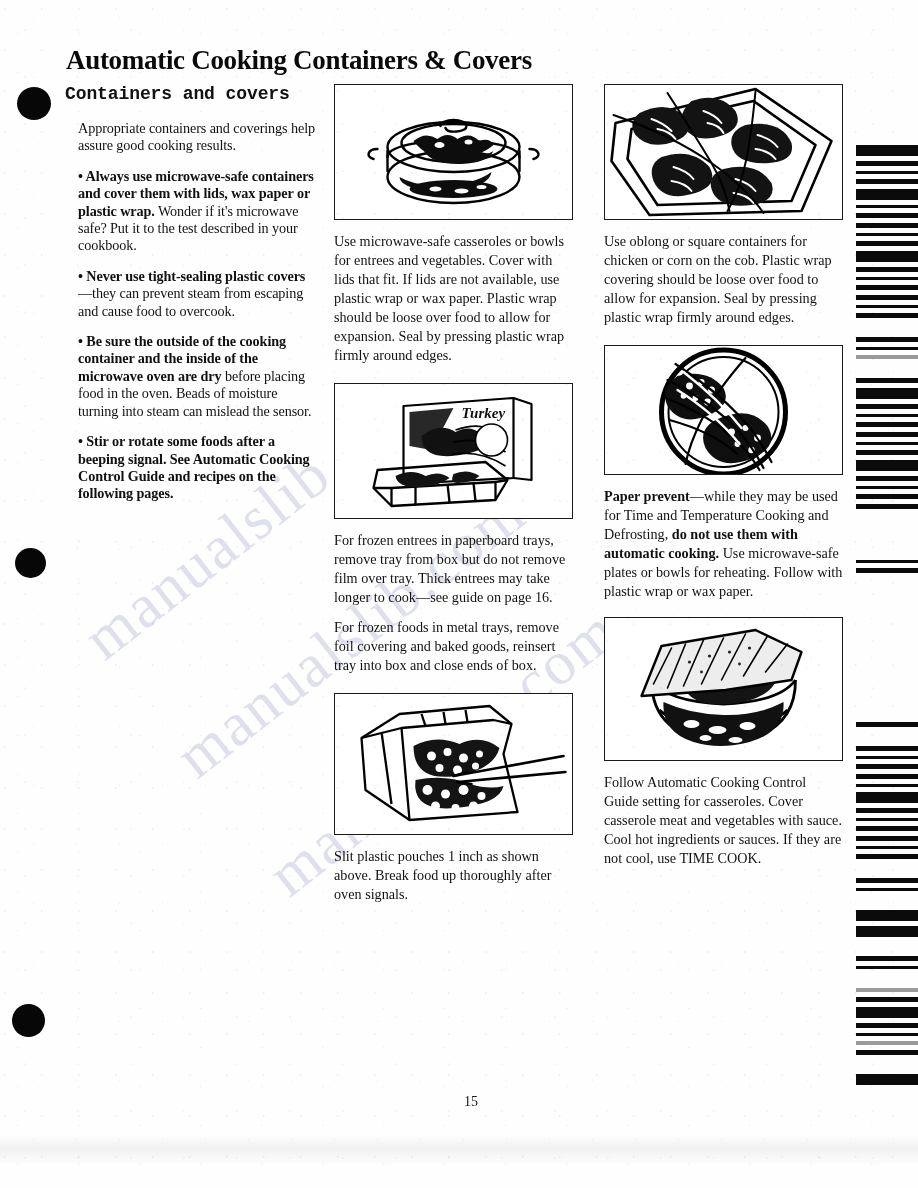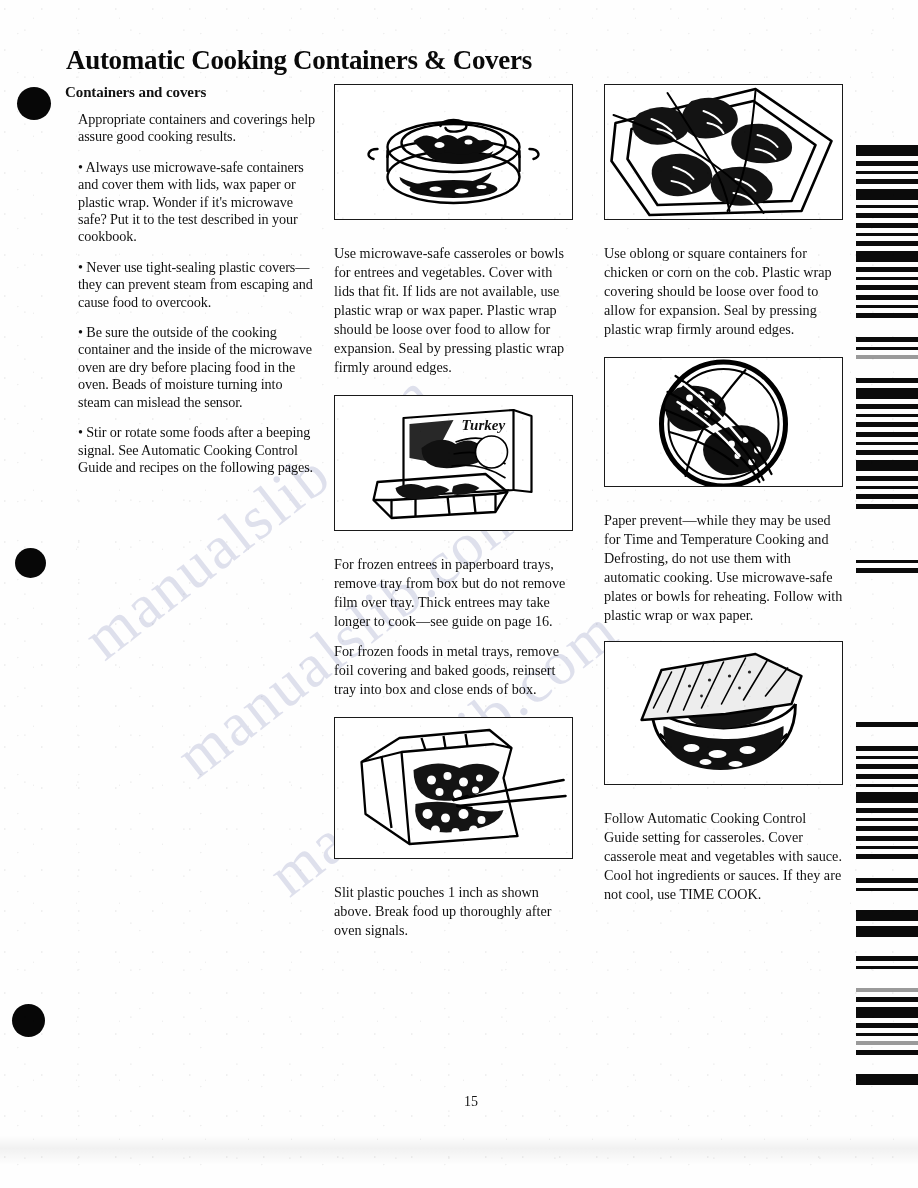--- a/index.html
+++ b/index.html
@@ -78,49 +78,49 @@
   .dot-2 { left: 15px; top: 548px; width: 31px; height: 30px; }
   .dot-3 { left: 12px; top: 1004px; width: 33px; height: 33px; }
 
   
   .col { position: absolute; }
   .col-left  { left: 65px;  top: 84px;  width: 250px; }
   .col-mid   { left: 334px; top: 84px;  width: 239px; }
   .col-right { left: 604px; top: 84px;  width: 239px; }
 
   .subhead {
-    font-family: Liberation Serif, serif;
+    font-family: Liberation Mono, monospace;
     font-weight: bold;
-    font-size: 15px;
-    margin: 0 0 10px 0;
+    font-size: 18px;
+    margin: 0 0 16px 0;
     letter-spacing: -0.1px;
   }
 
   p.body {
     font-family: "Liberation Serif", serif;
     font-size: 14.2px;
     line-height: 17.4px;
     margin: 0 0 13px 13px;
     text-align: left;
     letter-spacing: -0.1px;
   }
   p.cap {
     font-size: 14.2px;
     line-height: 19px;
     margin: 0 0 11px 0;
   }
-  .b { font-weight: normal; }
+  .b { font-weight: bold; }
 
   
   .fig {
     border: 1.6px solid #1a1a1a;
     background: #fff;
     position: relative;
     overflow: hidden;
-    margin-bottom: 24px;
+    margin-bottom: 12px;
   }
   .fig svg { display: block; width: 100%; height: 100%; }
 
   
   .edge-bars {
     position: absolute;
     right: 0;
     width: 62px;
   }
   .edge-bars .bar {

